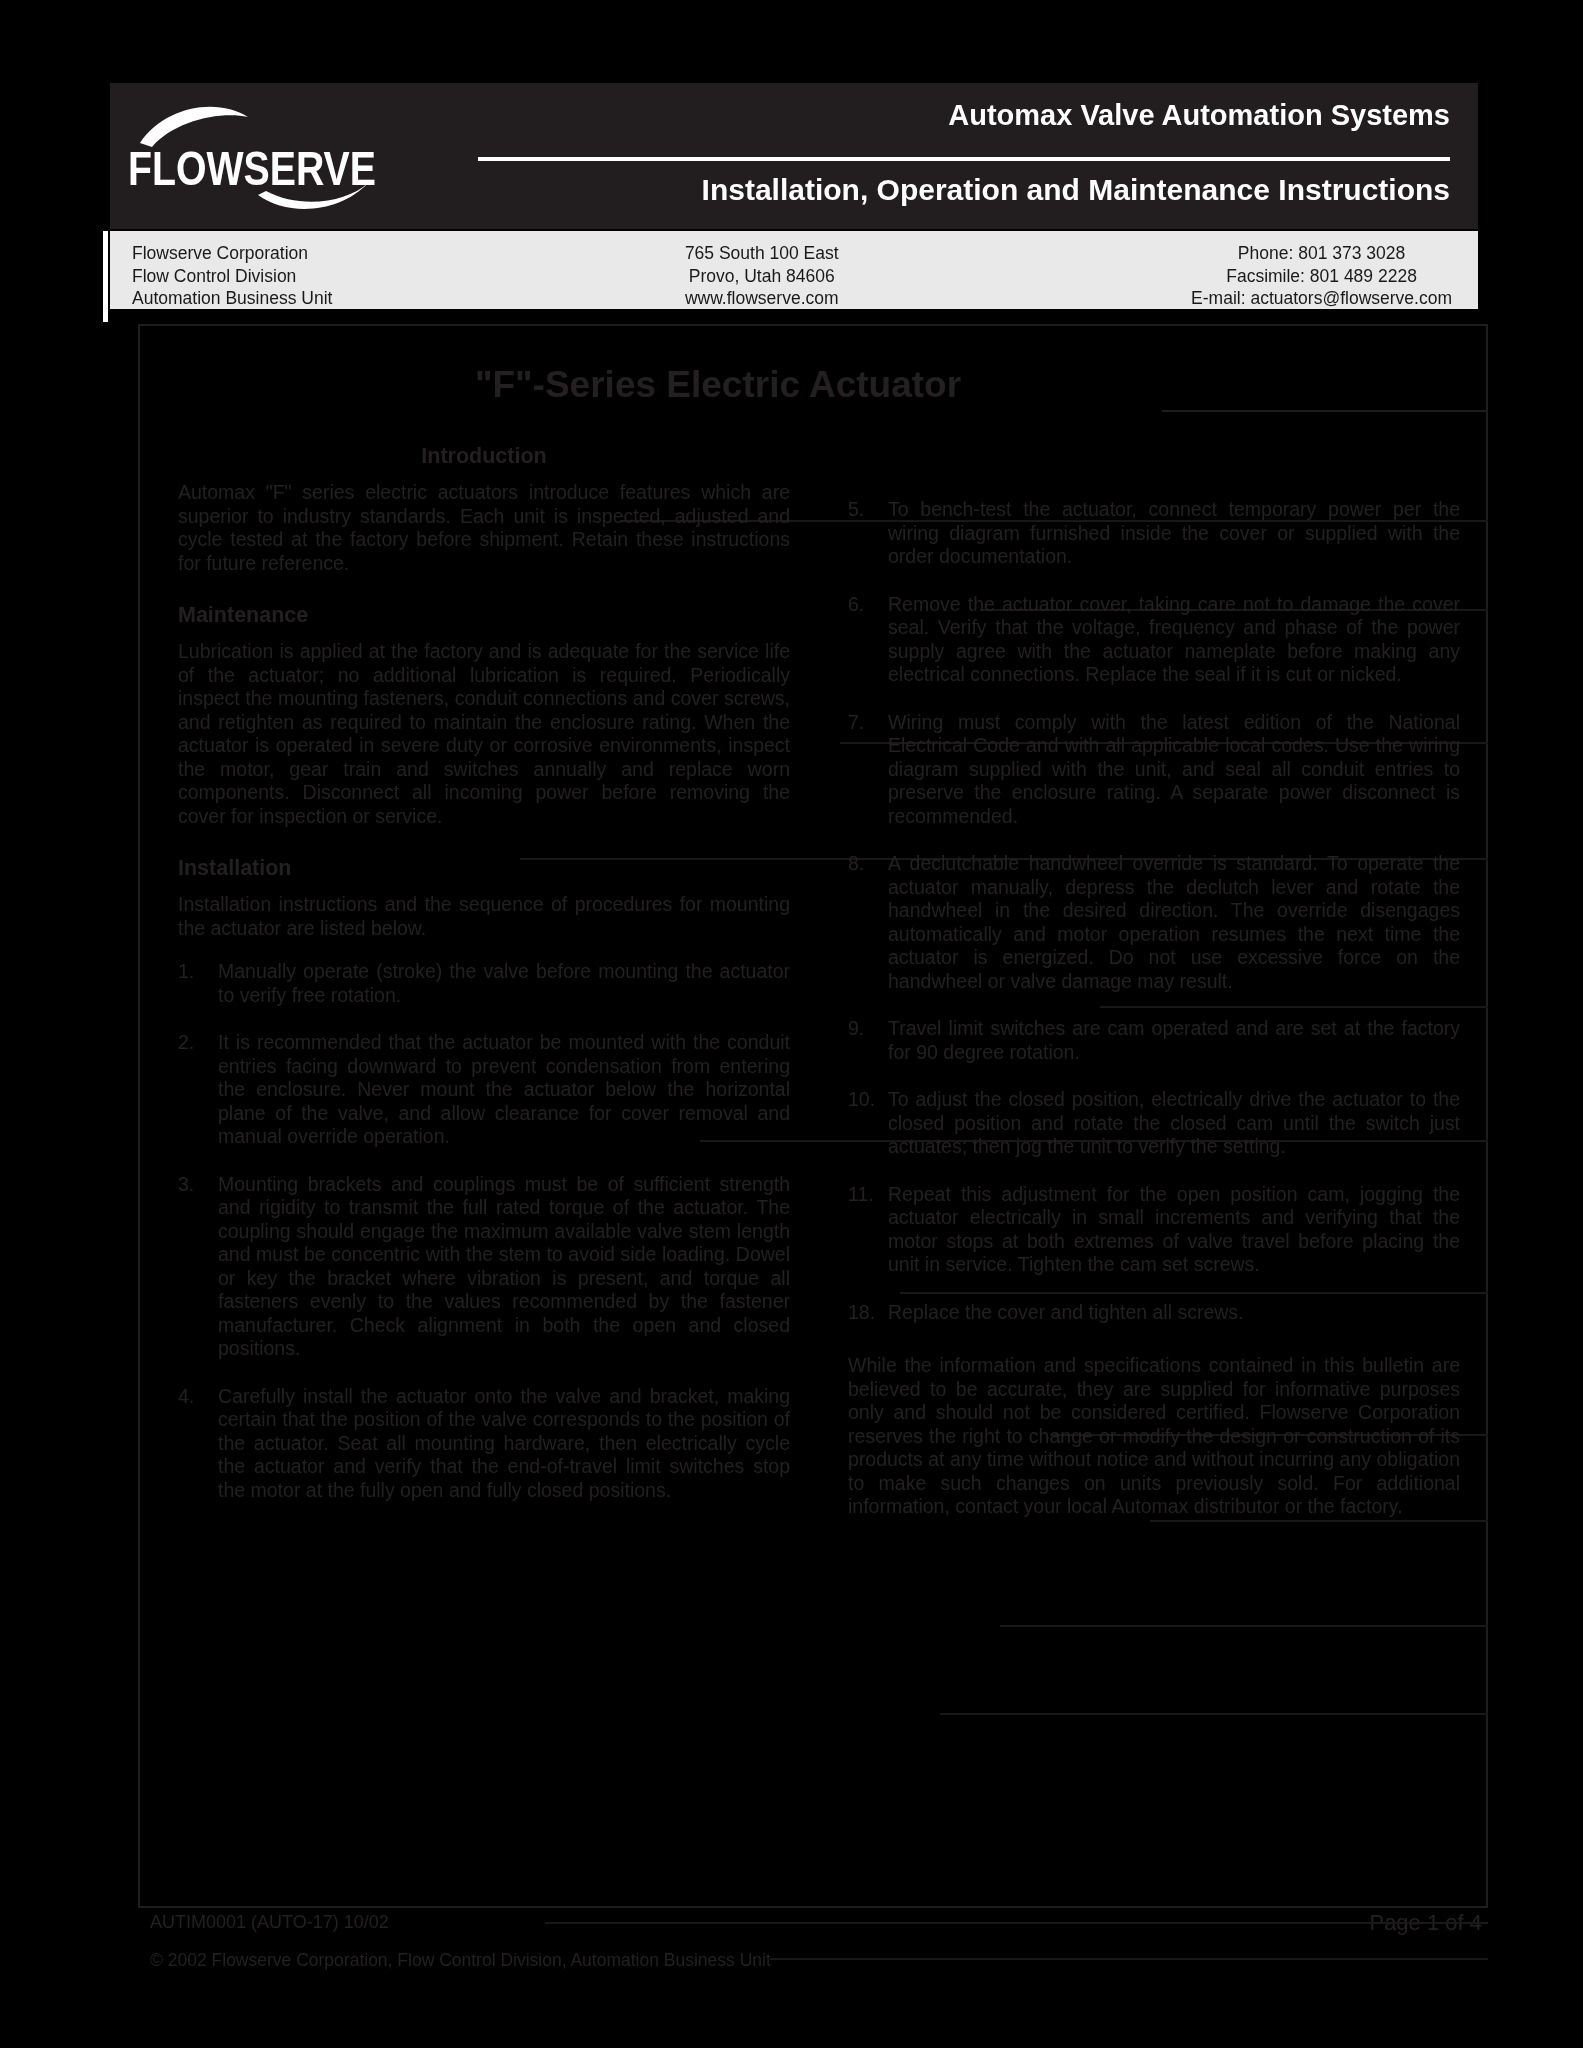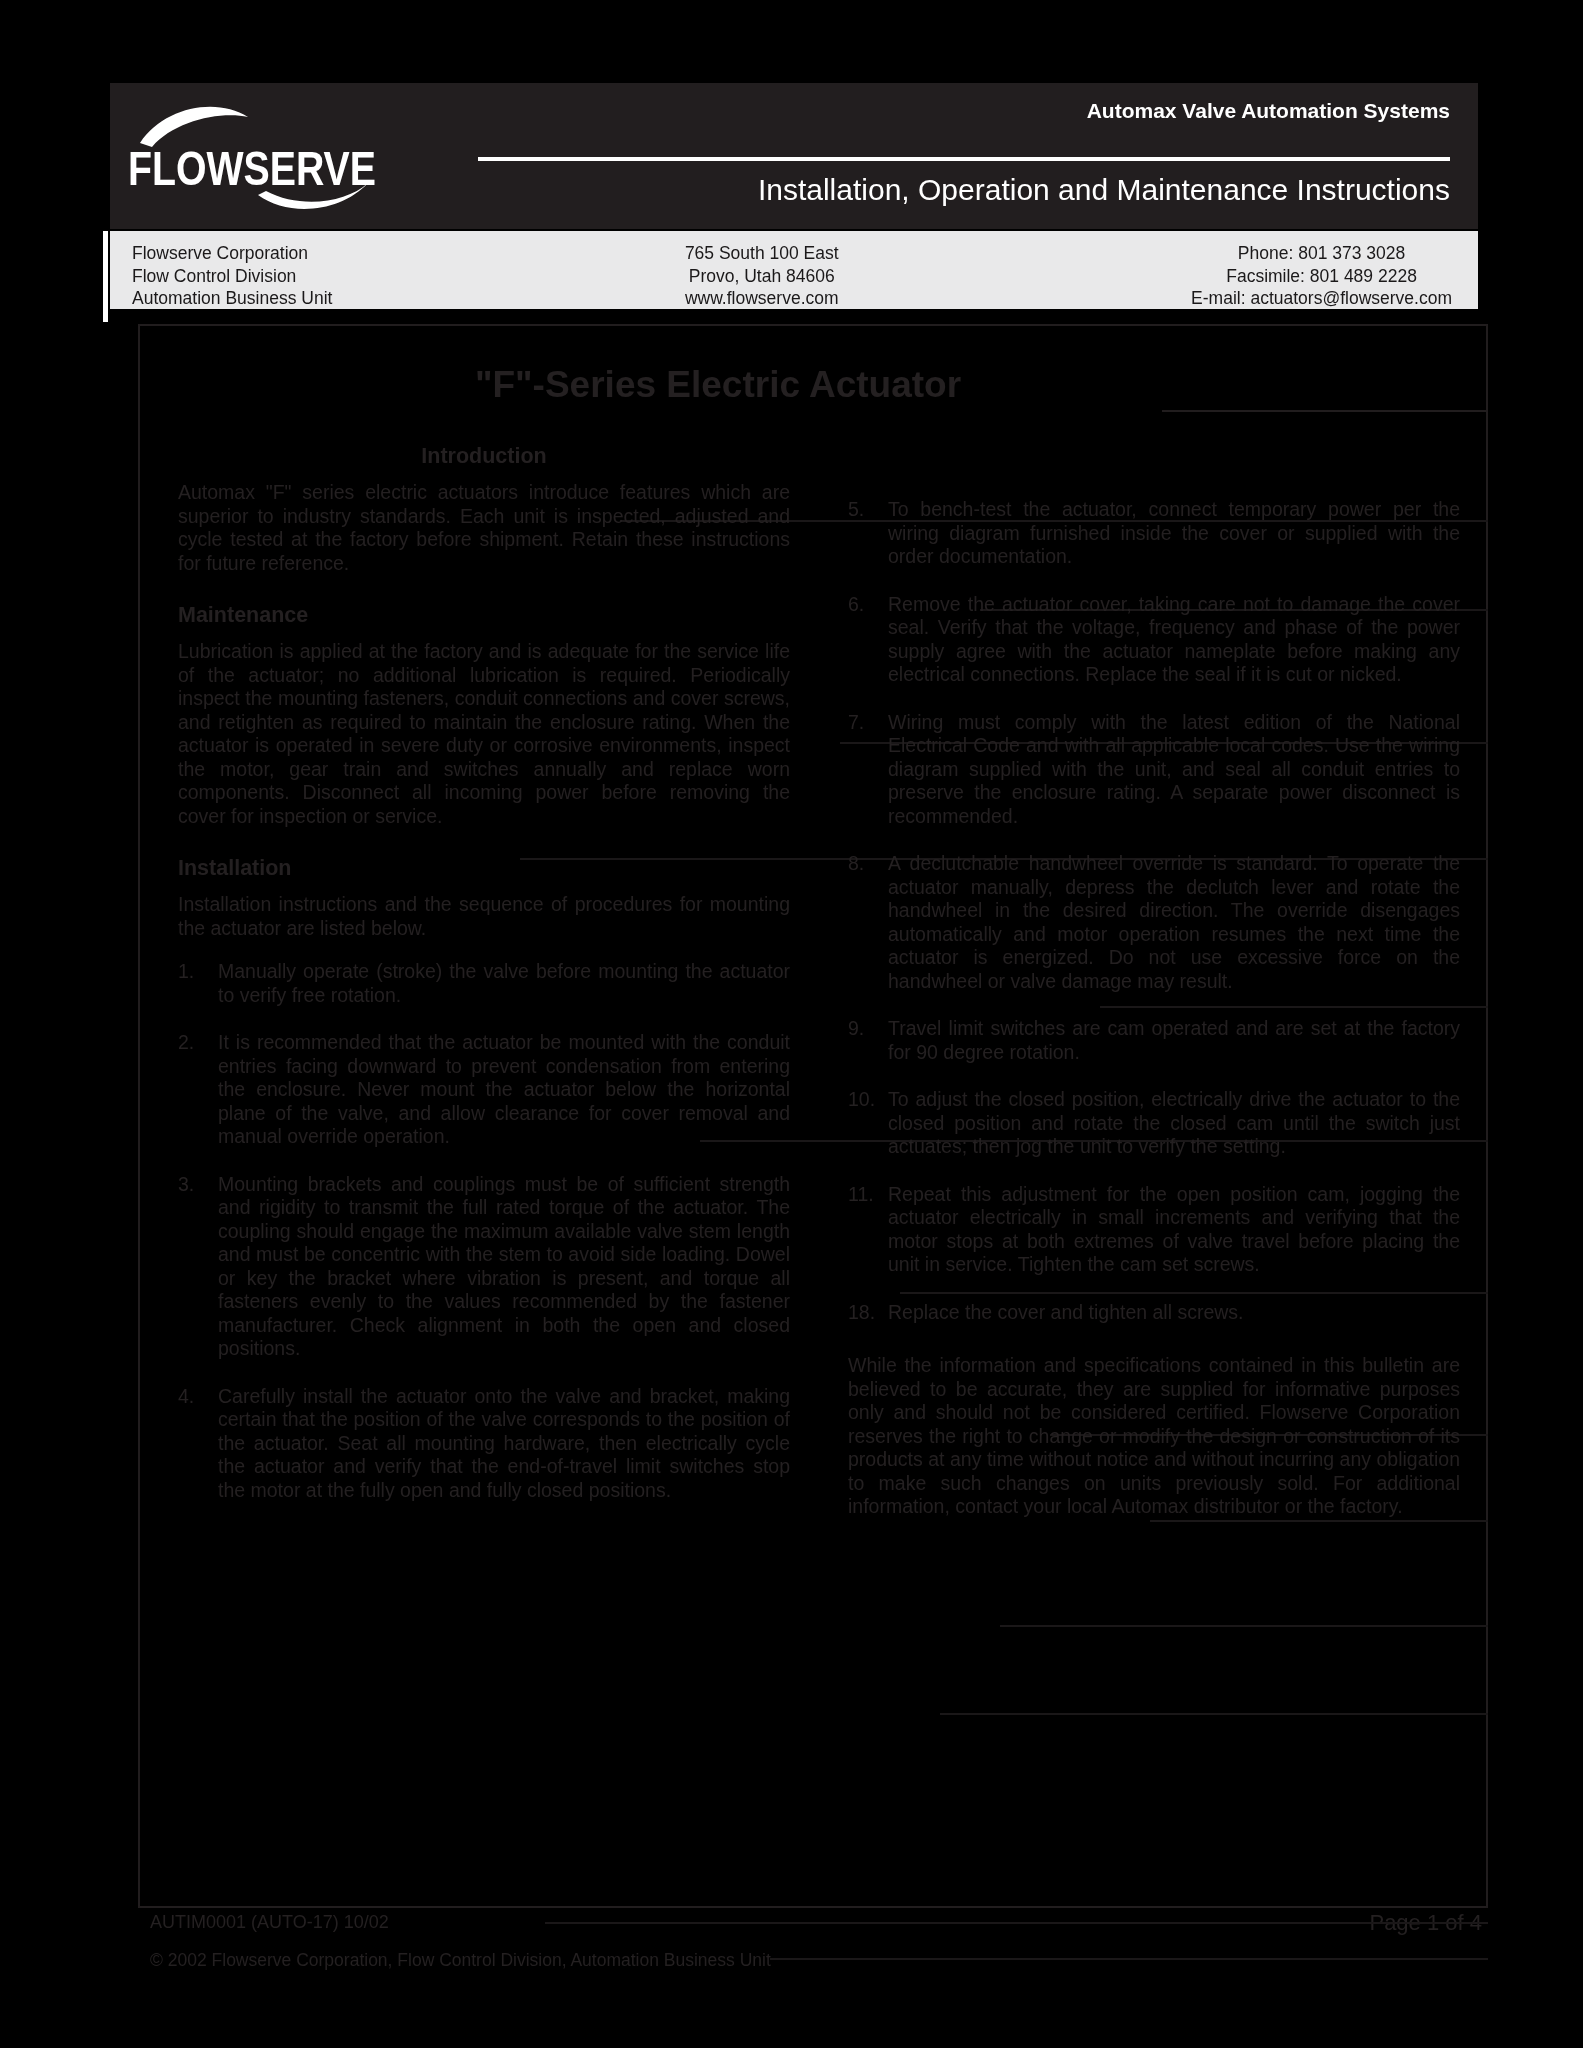--- a/index.html
+++ b/index.html
@@ -3,23 +3,23 @@
 <meta charset="utf-8">
 <style>
   html,body{margin:0;padding:0;background:#000;}
   .canvas{
     position:relative;width:1583px;height:2048px;background:#000;overflow:hidden;
     font-family:"Liberation Sans", sans-serif;
   }
   
   .band{position:absolute;left:110px;top:83px;width:1368px;height:146px;background:#221e1f;}
   .logo-wrap{position:absolute;left:16px;top:14px;width:260px;height:118px;}
-  .band-title1{position:absolute;right:28px;top:16px;color:#fff;font-size:21px;font-weight:bold;white-space:nowrap;}
+  .band-title1{position:absolute;right:28px;top:16px;color:#fff;font-size:29px;font-weight:bold;white-space:nowrap;}
   .band-rule{position:absolute;left:368px;right:28px;top:74px;height:4px;background:#fff;}
-  .band-title2{position:absolute;right:28px;top:90px;color:#fff;font-size:30px;font-weight:400;white-space:nowrap;}
+  .band-title2{position:absolute;right:28px;top:90px;color:#fff;font-size:30px;font-weight:700;white-space:nowrap;}
   
   .contact-edge{position:absolute;left:103px;top:231px;width:5px;height:91px;background:#fff;}
   .contact{position:absolute;left:110px;top:231px;width:1368px;height:78px;background:#e9e9ea;
     display:flex;justify-content:space-between;box-sizing:border-box;padding:11px 26px 0 22px;color:#1b191a;}
   .contact .col{font-size:17.5px;line-height:22.5px;white-space:nowrap;}
   .contact .col.center{text-align:center;}
   .contact .col.right{text-align:center;}
   
   .pagebox{position:absolute;left:138px;top:324px;width:1350px;height:1584px;border:2px solid #211d1e;box-sizing:border-box;background:#000;}
   .doc-title{position:absolute;left:0;right:190px;top:38px;text-align:center;color:#242021;font-size:37px;font-weight:bold;white-space:nowrap;}

